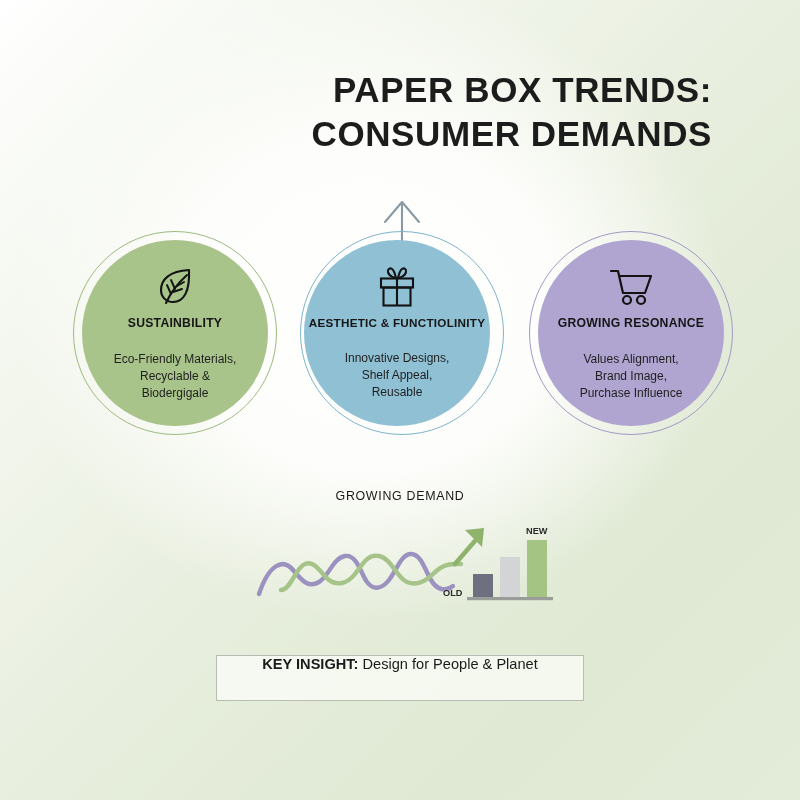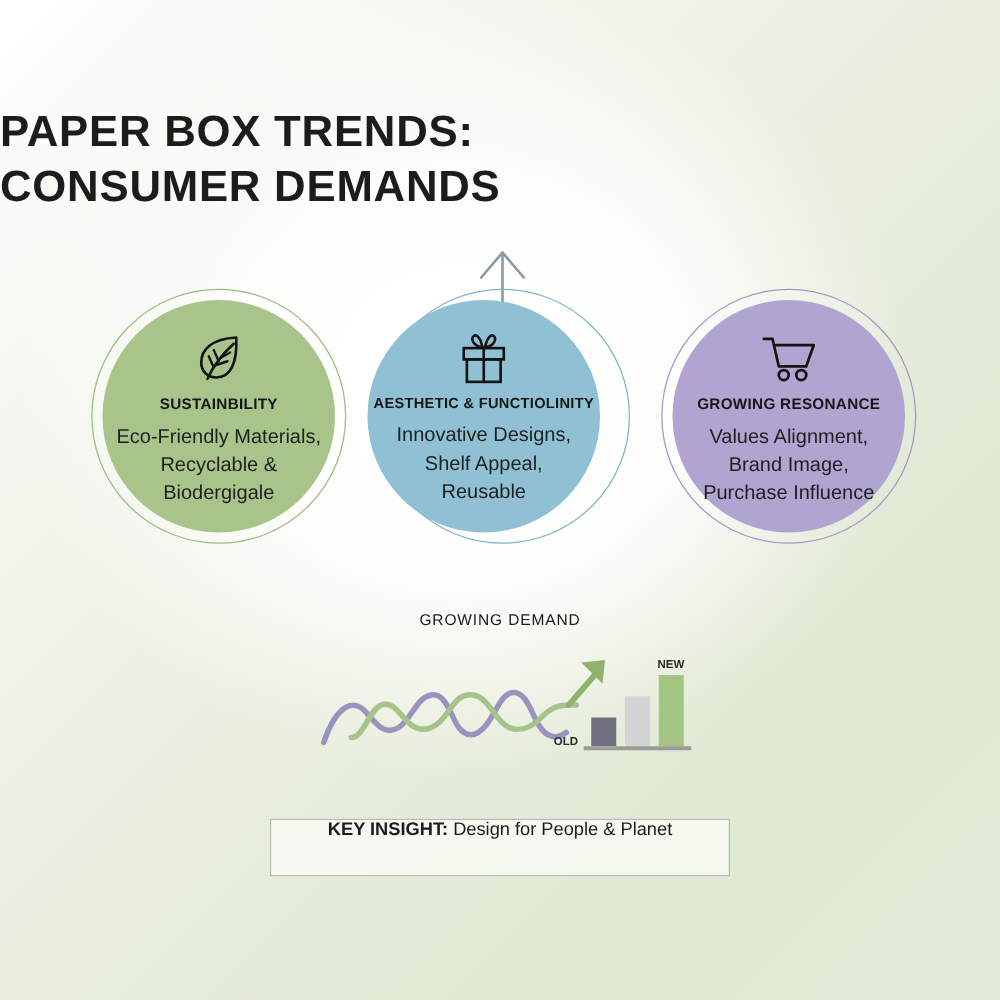--- a/index.html
+++ b/index.html
@@ -17,24 +17,24 @@
     width: 800px;
     height: 800px;
     background:
       radial-gradient(ellipse 62% 55% at 46% 38%, #ffffff 0%, #fdfdfb 38%, rgba(255,255,255,0) 72%),
       linear-gradient(135deg, #ffffff 0%, #f4f7ef 22%, #e7eedd 52%, #dfe9d3 78%, #e3ecd9 100%);
   }
 
   
   #title-block {
     position: absolute;
-    top: 84px;
+    top: 68px;
     left: 0;
     width: 712px;
-    text-align: left;
+    text-align: right;
   }
   .title-line {
     font-size: 35px;
     font-weight: bold;
     letter-spacing: 0.6px;
     color: #1c1c1c;
     line-height: 1.26;
     white-space: nowrap;
   }
 
@@ -63,43 +63,43 @@
   .pillar-ring {
     position: absolute;
     width: 204px;
     height: 204px;
     border-radius: 50%;
     box-sizing: border-box;
     border: 1.4px solid;
   }
   #pillar-1 { left: 82px;  top: 240px; background: #a8c48a; }
   #ring-1   { left: 73px;  top: 231px; border-color: #9dbb80; }
-  #pillar-2 { left: 294px; top: 240px; background: #8fc0d4; }
+  #pillar-2 { left: 304px; top: 240px; background: #8fc0d4; }
   #ring-2   { left: 300px; top: 231px; border-color: #7fb4cb; }
   #pillar-3 { left: 538px; top: 240px; background: #afa5d0; }
   #ring-3   { left: 529px; top: 231px; border-color: #a398c7; }
 
   .pillar-icon {
     height: 46px;
     display: flex;
     align-items: center;
     justify-content: center;
     margin-bottom: 6px;
   }
   .pillar-title {
     font-size: 12.2px;
     font-weight: bold;
     letter-spacing: 0.25px;
     color: #161616;
     white-space: nowrap;
   }
   #pillar-2 .pillar-title { font-size: 11.7px; }
   .pillar-desc {
-    margin-top: 9px;
-    font-size: 16px;
+    margin-top: 21px;
+    font-size: 12px;
     line-height: 1.42;
     color: #1f1f1f;
     text-align: center;
     width: 168px;
   }
 
   
   #demand-heading {
     position: absolute;
     top: 489px;

